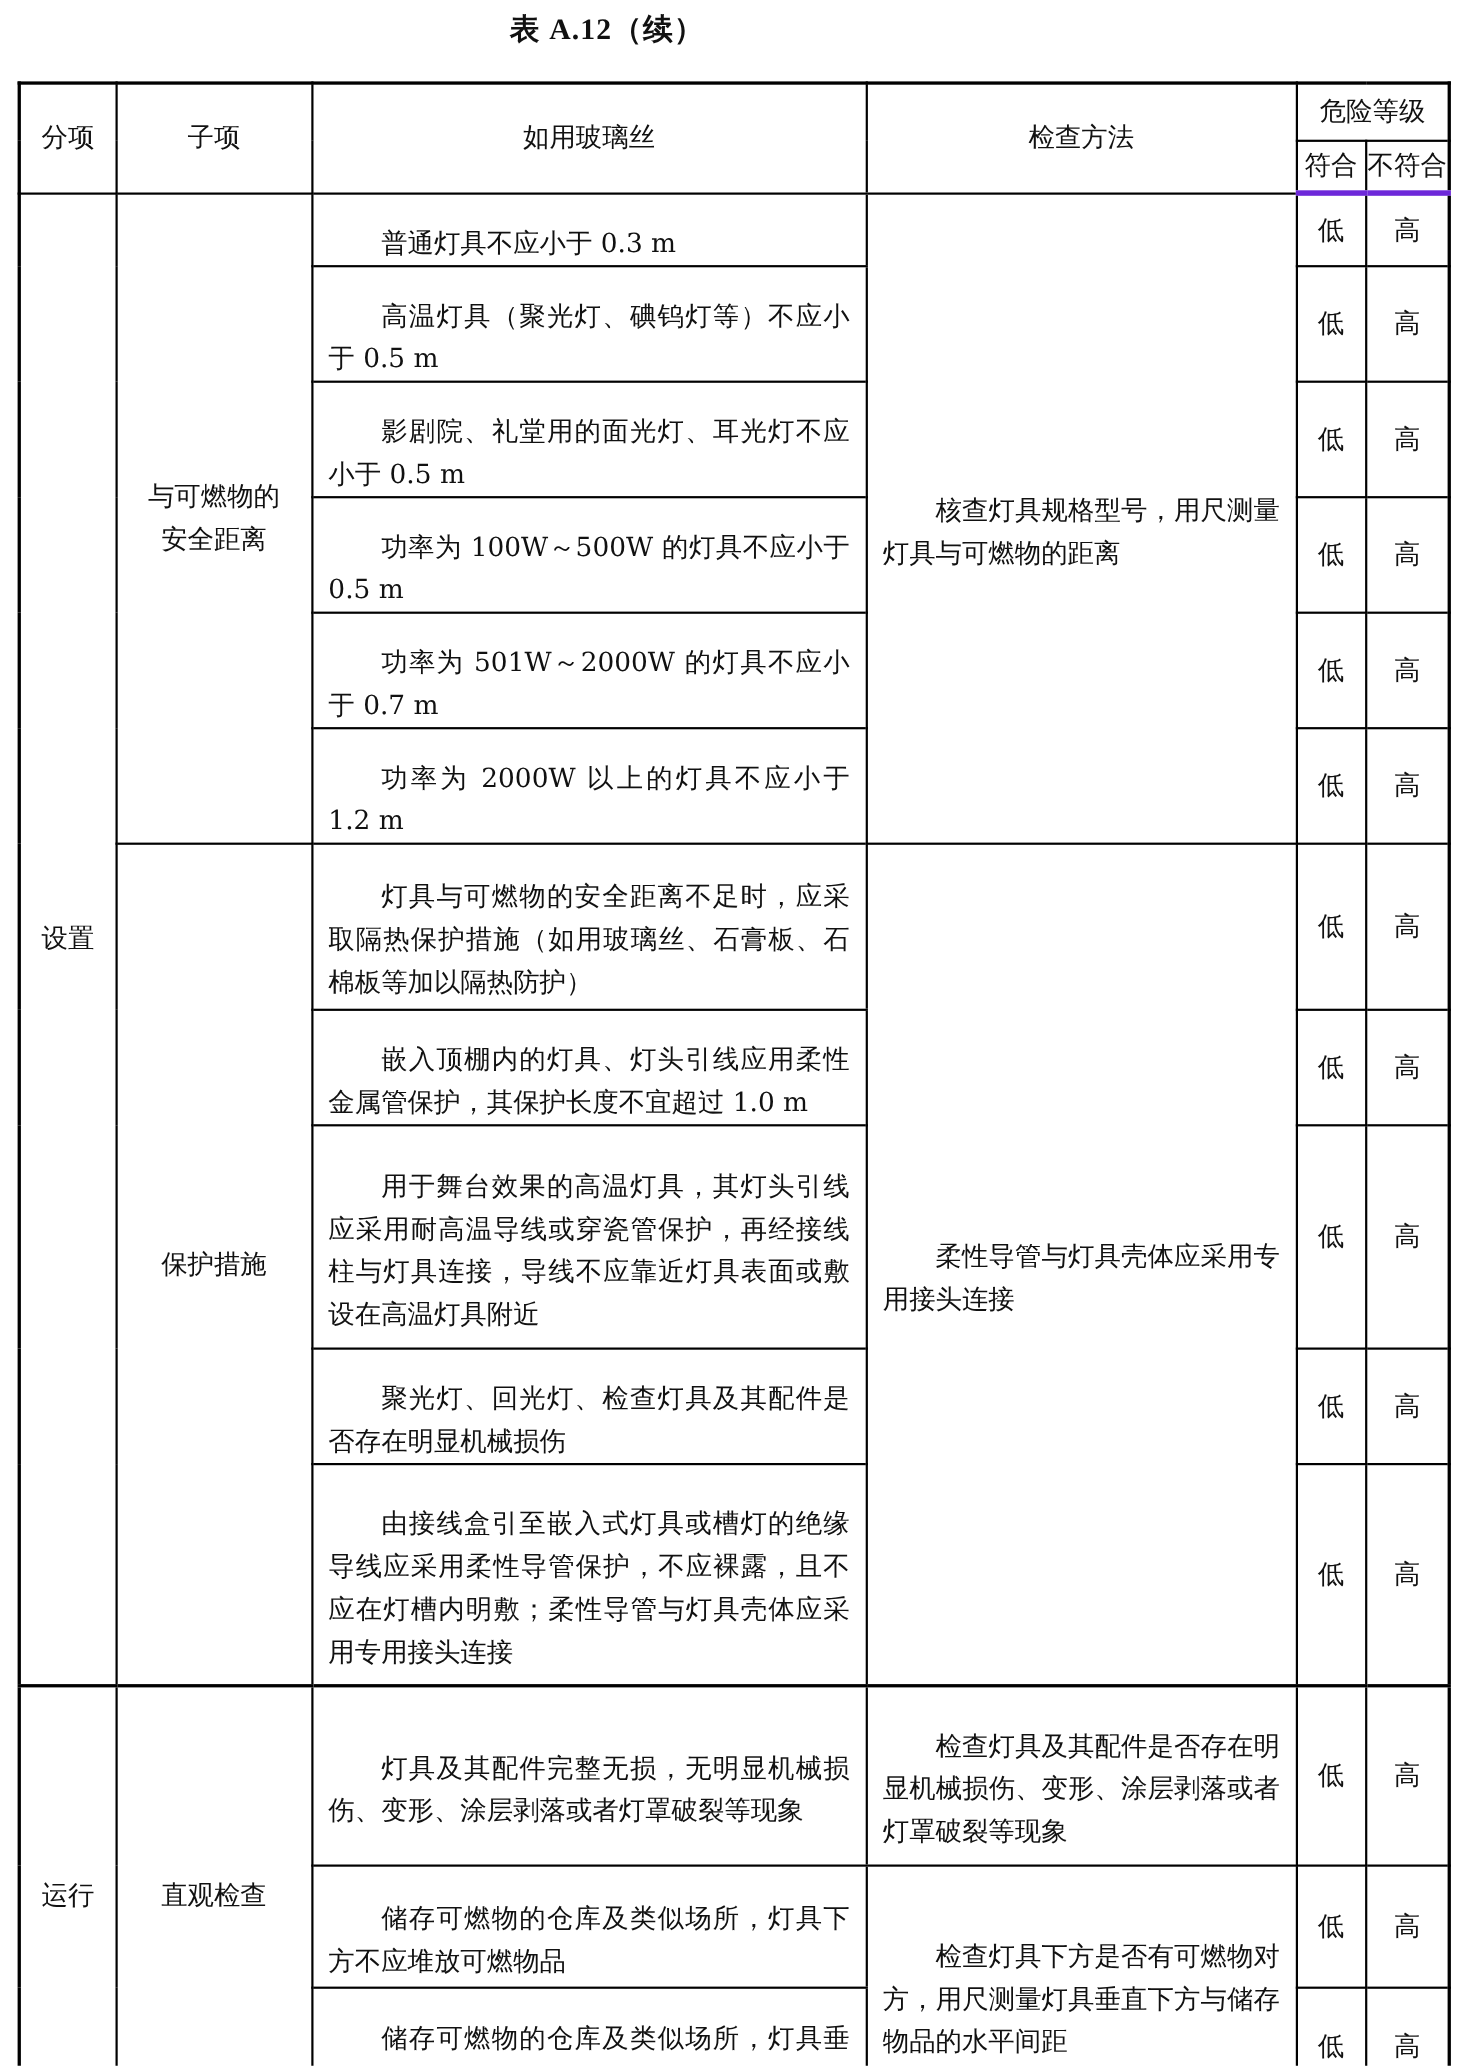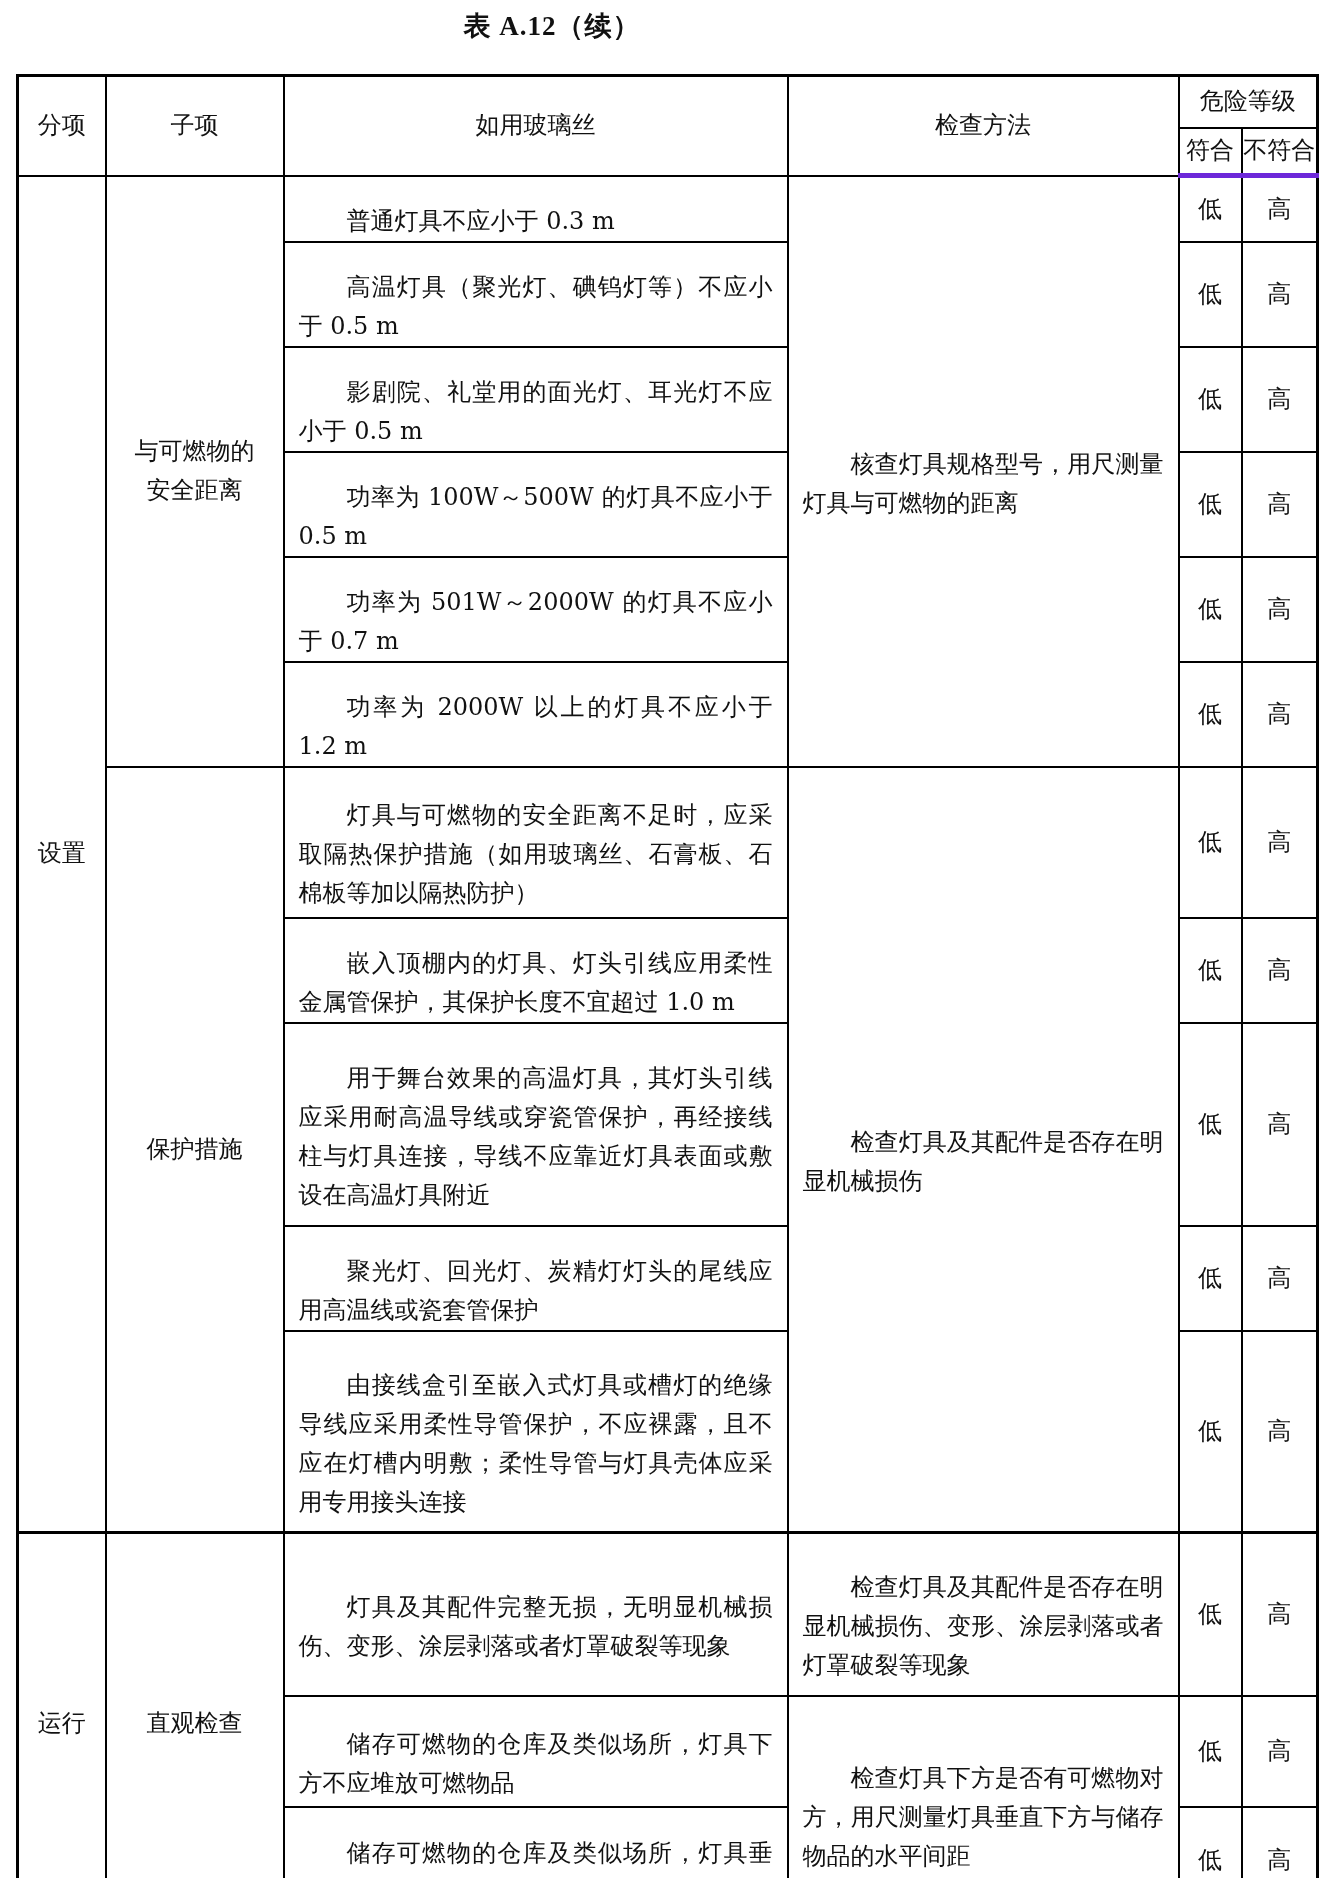--- a/index.html
+++ b/index.html
@@ -112,42 +112,42 @@
       <td class="center">低</td>
       <td class="center">高</td>
     </tr>
 
     <tr style="height:151px">
       <td rowspan="5" class="center">保护措施</td>
       <td class="para thin-v">
           <span class="txt">灯具与可燃物的安全距离不足时，应采取隔热保护措施（如用玻璃丝、石膏板、石棉板等加以隔热防护）</span>
         </td>
       <td rowspan="5" class="para">
-          <span class="txt">检查灯具及其配件是否存在明显机械损伤</span>
+          <span class="txt">柔性导管与灯具壳体应采用专用接头连接</span>
         </td>
       <td class="center">低</td>
       <td class="center">高</td>
     </tr>
     <tr style="height:101px">
       <td class="para thin-v">
           <span class="txt">嵌入顶棚内的灯具、灯头引线应用柔性金属管保护，其保护长度不宜超过 1.0 m</span>
         </td>
       <td class="center">低</td>
       <td class="center">高</td>
     </tr>
     <tr style="height:203px">
       <td class="para thin-v">
           <span class="txt">用于舞台效果的高温灯具，其灯头引线应采用耐高温导线或穿瓷管保护，再经接线柱与灯具连接，导线不应靠近灯具表面或敷设在高温灯具附近</span>
         </td>
       <td class="center">低</td>
       <td class="center">高</td>
     </tr>
     <tr style="height:101px">
       <td class="para thin-v">
-          <span class="txt">聚光灯、回光灯、炭精灯灯头的尾线应用高温线或瓷套管保护</span>
+          <span class="txt">聚光灯、回光灯、检查灯具及其配件是否存在明显机械损伤</span>
         </td>
       <td class="center">低</td>
       <td class="center">高</td>
     </tr>
     <tr style="height:202px">
       <td class="para thin-v">
           <span class="txt">由接线盒引至嵌入式灯具或槽灯的绝缘导线应采用柔性导管保护，不应裸露，且不应在灯槽内明敷；柔性导管与灯具壳体应采用专用接头连接</span>
         </td>
       <td class="center">低</td>
       <td class="center">高</td>

